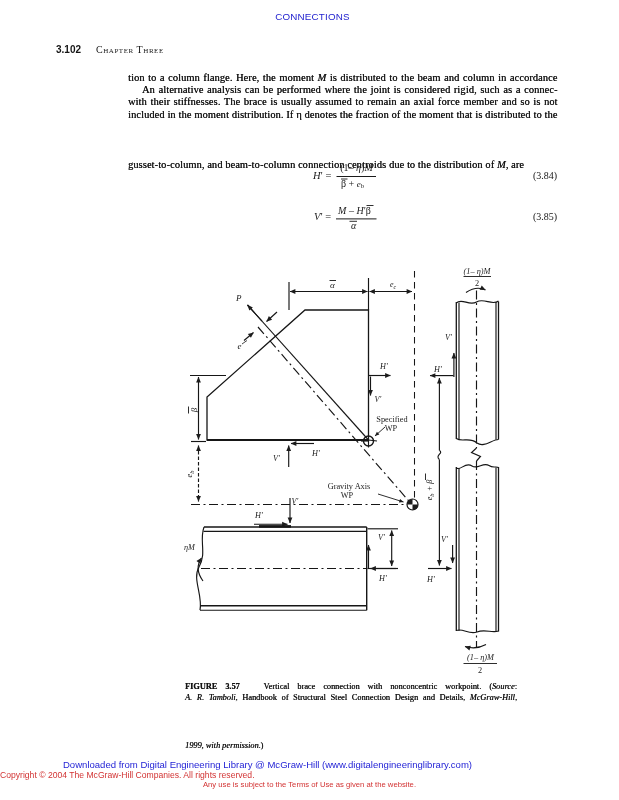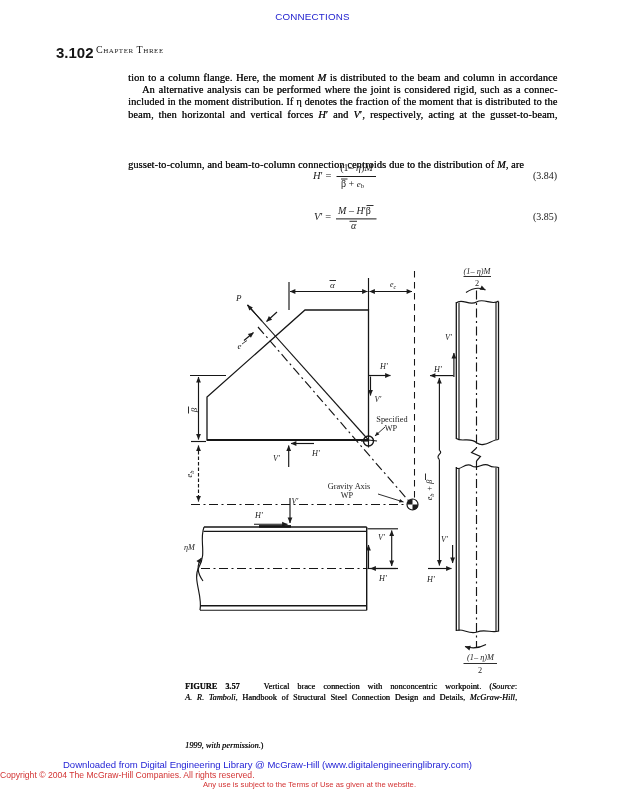--- a/index.html
+++ b/index.html
@@ -8,29 +8,29 @@
   .abs{position:absolute;}
   .ln{text-align:justify;text-align-last:justify;text-shadow:0.25px 0 0 currentColor;}
   .ln.last{text-align-last:left;margin-top:38px;}
   i{font-style:italic;}
 </style>
 </head>
 <body>
 
 <div class="abs" style="top:10.5px;left:3px;width:619px;text-align:center;font-family:'Liberation Sans',sans-serif;font-size:9.8px;letter-spacing:0.2px;color:#2323cf;">CONNECTIONS</div>
 
-<div class="abs" style="top:44px;left:56px;font-family:'Liberation Sans',sans-serif;font-weight:bold;font-size:15px;">3.102</div>
+<div class="abs" style="top:44px;left:56px;font-family:'Liberation Sans',sans-serif;font-weight:bold;font-size:10px;">3.102</div>
 
 <div class="abs" style="top:44px;left:96px;font-size:10px;font-variant:small-caps;letter-spacing:0.55px;">Chapter Three</div>
 
 <div class="abs" style="top:72px;left:128px;width:429.5px;font-size:10.4px;letter-spacing:0.1px;line-height:12.2px;">
   <div class="ln">tion to a column flange. Here, the moment <i>M</i> is distributed to the beam and column in accordance</div>
   <div class="ln"><span style="display:inline-block;width:14px;"></span>An alternative analysis can be performed where the joint is considered rigid, such as a connec-</div>
+  <div class="ln">with their stiffnesses. The brace is usually assumed to remain an axial force member and so is not</div>
   <div class="ln">included in the moment distribution. If η denotes the fraction of the moment that is distributed to the</div>
-  <div class="ln">beam, then horizontal and vertical forces <i>H</i>′ and <i>V</i>′, respectively, acting at the gusset-to-beam,</div>
   <div class="ln last">gusset-to-column, and beam-to-column connection centroids due to the distribution of <i>M</i>, are</div>
 </div>
 
 <div class="abs" style="top:170px;left:533px;font-size:10px;">(3.84)</div>
 
 <div class="abs" style="top:211px;left:533px;font-size:10px;">(3.85)</div>
 
 <svg class="abs" style="top:0;left:0" width="619" height="800" viewBox="0 0 619 800" font-family="Liberation Serif, serif" fill="none" stroke="#161616" stroke-width="1.15">
 <defs>
 <marker id="a" viewBox="0 0 10 10" refX="8.5" refY="5" markerWidth="8" markerHeight="5.5" orient="auto-start-reverse">

